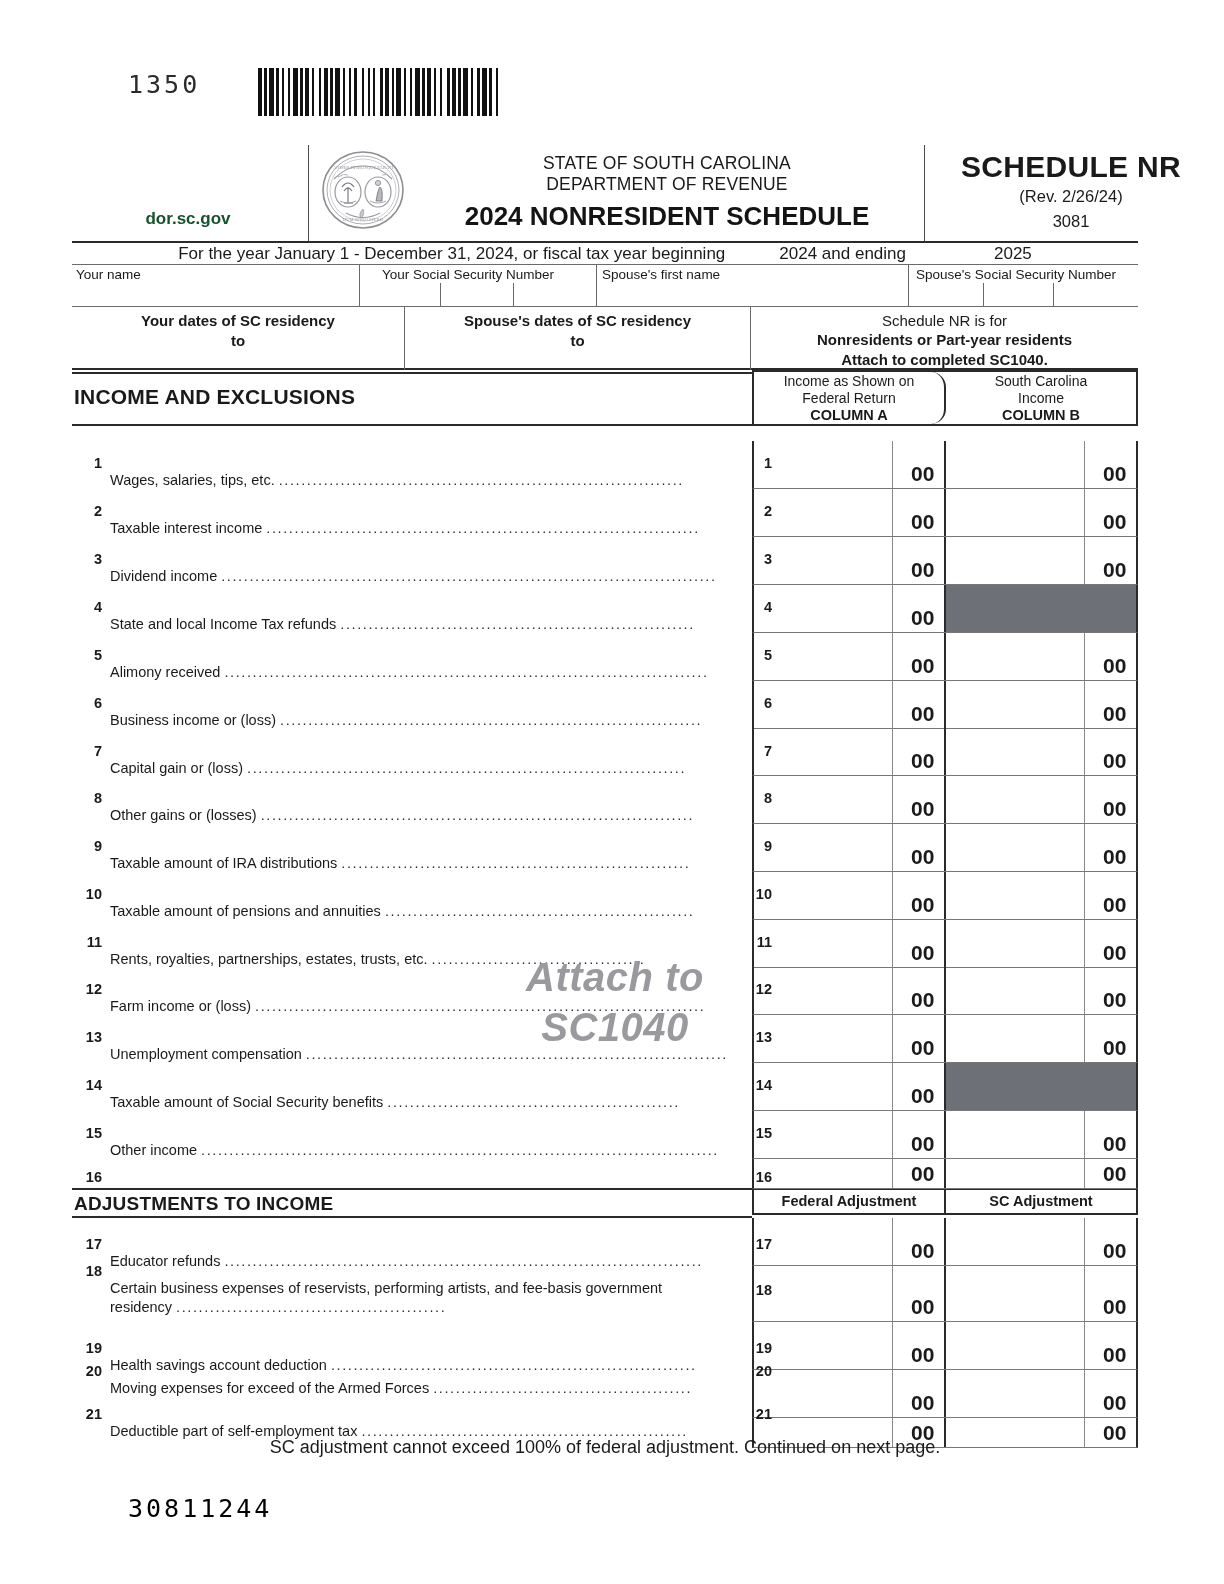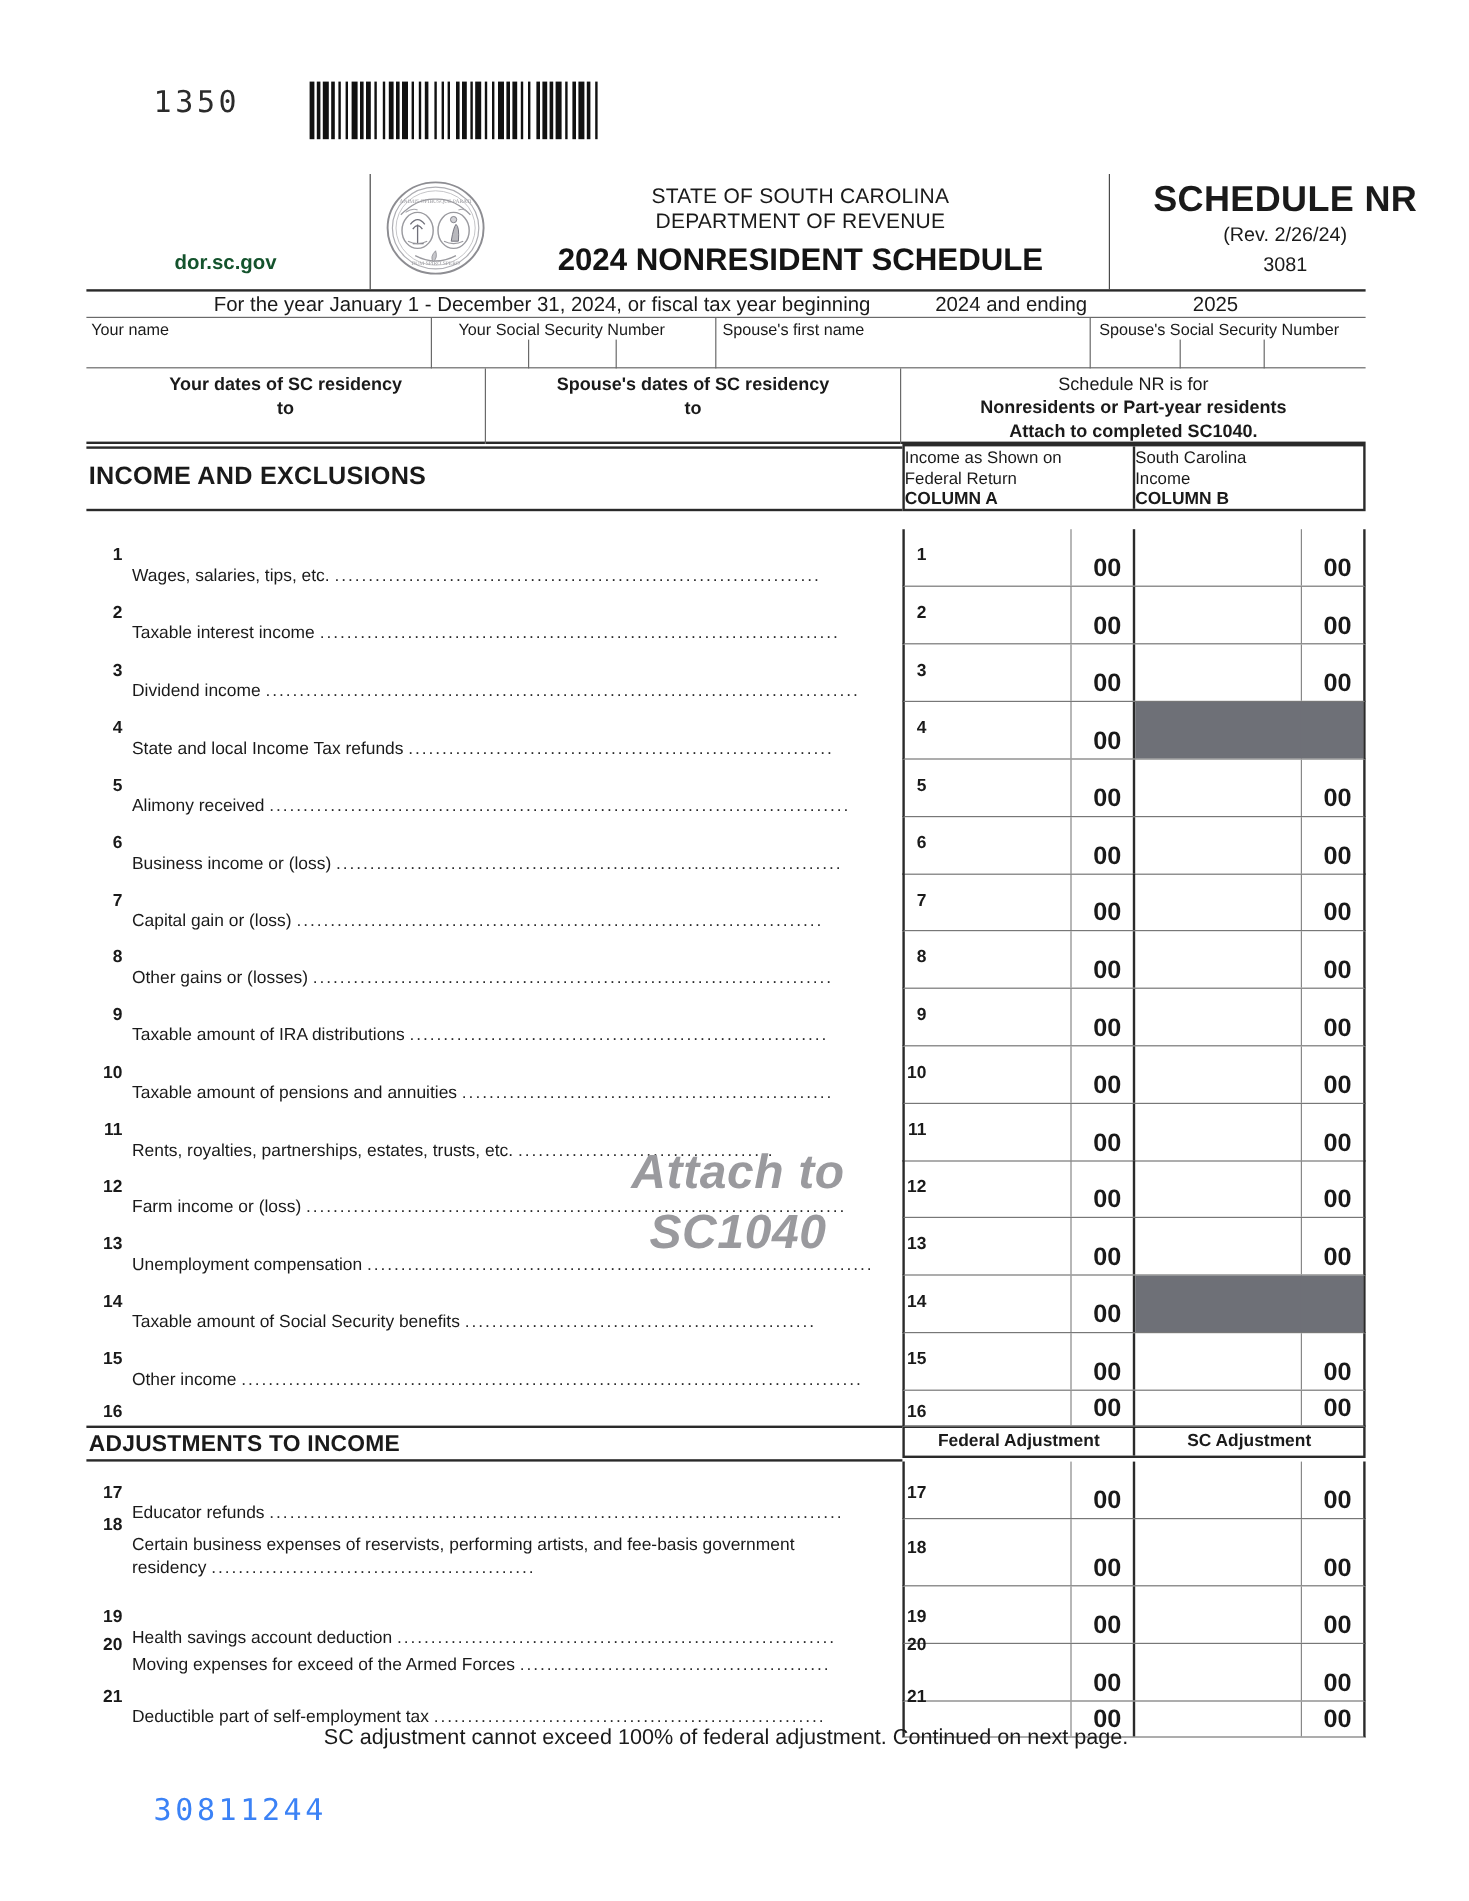--- a/index.html
+++ b/index.html
@@ -70,21 +70,21 @@
   .secbar .txt { font-size: 21px; font-weight: bold; padding: 4px 0 3px 2px; letter-spacing: .2px; }
   .secbar.small .txt { font-size: 19px; }
 
   .colhead {
     position: absolute; top: 370px; left: 752px; width: 386px; height: 56px;
     border-top: 2px solid #2a2a2a; border-bottom: 2px solid #2a2a2a;
     border-left: 2px solid #2a2a2a; border-right: 2px solid #2a2a2a;
     display: flex;
   }
   .colhead .ch {
-    flex: 1; text-align: left; font-size: 14px; line-height: 17px; padding-top: 1px;
+    flex: 1; text-align: center; font-size: 14px; line-height: 17px; padding-top: 1px; border-radius: 15px;
   }
   .colhead .ch:first-child { border-right: 2px solid #2a2a2a; }
   .colhead .ch b { font-size: 14.5px; }
 
   .adjhead {
     position: absolute; left: 752px; width: 386px; height: 27px;
     border-top: 2px solid #2a2a2a; border-bottom: 2px solid #2a2a2a;
     border-left: 2px solid #2a2a2a; border-right: 2px solid #2a2a2a;
     display: flex;
   }
@@ -139,21 +139,21 @@
   }
 
   
   .footnote {
     position: absolute; left: 72px; top: 1437px; width: 1066px;
     text-align: center; font-size: 18px;
   }
   .page-code {
     position: absolute; left: 128px; top: 1494px;
     font-family: "DejaVu Sans Mono", monospace;
-    font-size: 25px; letter-spacing: 3px; color: #3b82f6;
+    font-size: 25px; letter-spacing: 3px; color: #000000;
   }
 </style>
 </head>
 <body>
 
 <div class="page">
 
   <div class="form-number">1350</div>
   <div class="barcode" id="barcode"><span style="width:4px"></span><span style="width:2px;background:transparent"></span><span style="width:3px"></span><span style="width:2px;background:transparent"></span><span style="width:5px"></span><span style="width:2px;background:transparent"></span><span style="width:3px"></span><span style="width:3px;background:transparent"></span><span style="width:2px"></span><span style="width:4px;background:transparent"></span><span style="width:2px"></span><span style="width:3px;background:transparent"></span><span style="width:5px"></span><span style="width:2px;background:transparent"></span><span style="width:3px"></span><span style="width:2px;background:transparent"></span><span style="width:4px"></span><span style="width:3px;background:transparent"></span><span style="width:2px"></span><span style="width:5px;background:transparent"></span><span style="width:2px"></span><span style="width:3px;background:transparent"></span><span style="width:4px"></span><span style="width:2px;background:transparent"></span><span style="width:3px"></span><span style="width:2px;background:transparent"></span><span style="width:5px"></span><span style="width:3px;background:transparent"></span><span style="width:2px"></span><span style="width:4px;background:transparent"></span><span style="width:2px"></span><span style="width:3px;background:transparent"></span><span style="width:3px"></span><span style="width:5px;background:transparent"></span><span style="width:2px"></span><span style="width:4px;background:transparent"></span><span style="width:2px"></span><span style="width:3px;background:transparent"></span><span style="width:2px"></span><span style="width:5px;background:transparent"></span><span style="width:3px"></span><span style="width:2px;background:transparent"></span><span style="width:4px"></span><span style="width:3px;background:transparent"></span><span style="width:2px"></span><span style="width:2px;background:transparent"></span><span style="width:5px"></span><span style="width:3px;background:transparent"></span><span style="width:2px"></span><span style="width:4px;background:transparent"></span><span style="width:2px"></span><span style="width:3px;background:transparent"></span><span style="width:5px"></span><span style="width:2px;background:transparent"></span><span style="width:3px"></span><span style="width:2px;background:transparent"></span><span style="width:4px"></span><span style="width:3px;background:transparent"></span><span style="width:2px"></span><span style="width:4px;background:transparent"></span><span style="width:2px"></span><span style="width:5px;background:transparent"></span><span style="width:3px"></span><span style="width:2px;background:transparent"></span><span style="width:4px"></span><span style="width:2px;background:transparent"></span><span style="width:3px"></span><span style="width:2px;background:transparent"></span><span style="width:5px"></span><span style="width:3px;background:transparent"></span><span style="width:2px"></span><span style="width:4px;background:transparent"></span><span style="width:3px"></span><span style="width:2px;background:transparent"></span><span style="width:5px"></span><span style="width:2px;background:transparent"></span><span style="width:3px"></span><span style="width:4px;background:transparent"></span><span style="width:2px"></span><span style="width:3px;background:transparent"></span></div>
 

